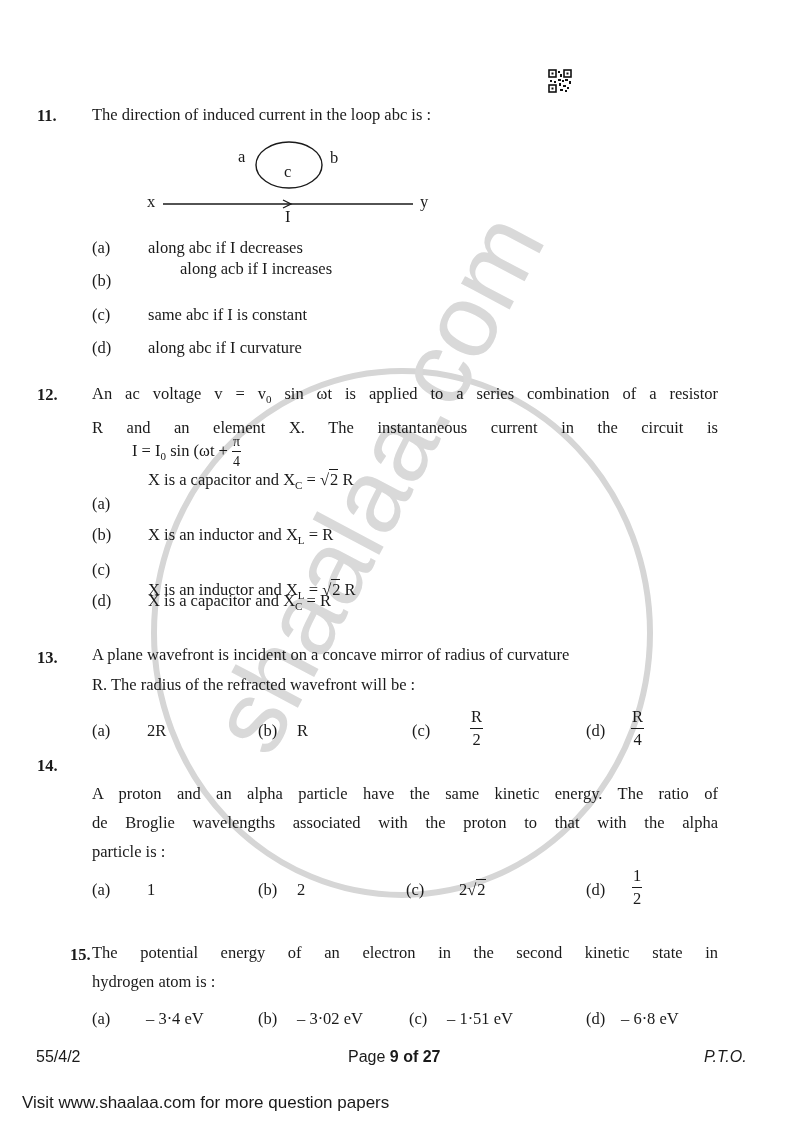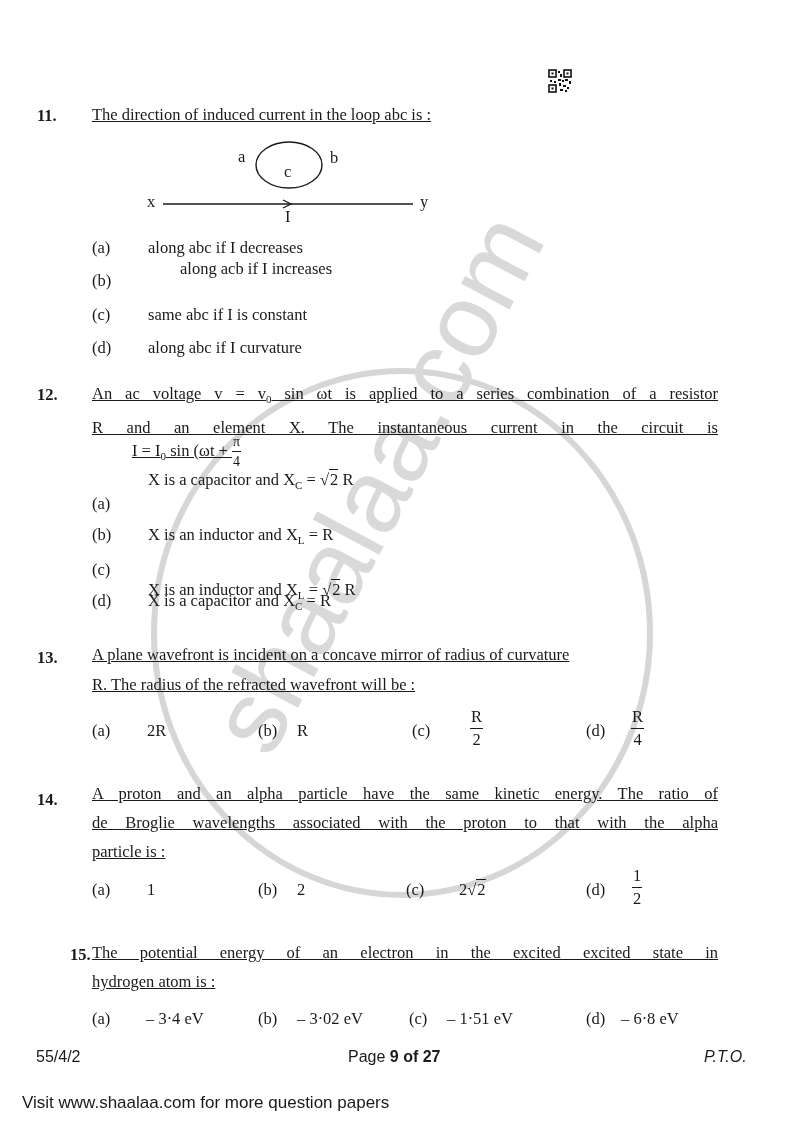--- a/index.html
+++ b/index.html
@@ -1,21 +1,21 @@
 <!DOCTYPE html>
 <html><head>
 <meta charset="utf-8">
 <style>
   html, body { margin: 0; padding: 0; background: #ffffff; }
   body { width: 800px; height: 1131px; position: relative; overflow: hidden;
          font-family: "DejaVu Serif", "Liberation Serif", serif; color: #1a1a1a; }
   .serif { font-family: "Liberation Serif", "DejaVu Serif", serif; }
   .abs { position: absolute; }
   .qnum { position: absolute; left: 37px; font-weight: bold; font-size: 16.5px; font-family: "Liberation Serif", serif; }
-  .qtext { position: absolute; left: 92px; width: 626px; font-size: 16.5px; line-height: 33px; font-family: "Liberation Serif", serif; text-decoration: underline; }
+  .qtext { position: absolute; left: 92px; width: 626px; font-size: 16.5px; line-height: 33px; font-family: "Liberation Serif", serif; }
   .justify-full { text-align: justify; text-align-last: justify; }
   .opt-lbl { position: absolute; left: 92px; font-size: 16.5px; font-family: "Liberation Serif", serif; }
   .opt-txt { position: absolute; left: 148px; font-size: 16.5px; font-family: "Liberation Serif", serif; }
   .hopt { position: absolute; font-size: 16.5px; font-family: "Liberation Serif", serif; }
   sub { font-size: 11px; vertical-align: -4px; }
   .frac { display: inline-block; text-align: center; vertical-align: middle; line-height: 1; }
   .frac .num { display: block; padding: 0 1px 2px; border-bottom: 1px solid #1a1a1a; }
   .frac .den { display: block; padding-top: 3px; }
   .sqrt { border-top: 1px solid #1a1a1a; padding-left: 1px; }
   .footer { position: absolute; font-family: "Liberation Sans", sans-serif; font-size: 16px; color: #1a1a1a; }
@@ -110,38 +110,38 @@
   <span class="hopt" style="left:147px;top:721px;">2R</span>
   <span class="hopt" style="left:258px;top:721px;">(b)</span>
   <span class="hopt" style="left:297px;top:721px;">R</span>
   <span class="hopt" style="left:412px;top:721px;">(c)</span>
   <span class="hopt" style="left:470px;top:709px;"><span class="frac"><span class="num">R</span><span class="den">2</span></span></span>
   <span class="hopt" style="left:586px;top:721px;">(d)</span>
   <span class="hopt" style="left:631px;top:709px;"><span class="frac"><span class="num">R</span><span class="den">4</span></span></span>
 </div>
 
 <div>
-  <span class="qnum" style="top:790px;">14.</span>
+  <span class="qnum" style="top:756px;">14.</span>
   <div class="qtext justify-full" style="top:779px;line-height:29px;">A proton and an alpha particle have the same kinetic energy. The ratio of</div>
   <div class="qtext justify-full" style="top:808px;line-height:29px;">de Broglie wavelengths associated with the proton to that with the alpha</div>
   <div class="qtext" style="top:837px;line-height:29px;">particle is :</div>
 
   <span class="hopt" style="left:92px;top:880px;">(a)</span>
   <span class="hopt" style="left:147px;top:880px;">1</span>
   <span class="hopt" style="left:258px;top:880px;">(b)</span>
   <span class="hopt" style="left:297px;top:880px;">2</span>
   <span class="hopt" style="left:406px;top:880px;">(c)</span>
   <span class="hopt" style="left:459px;top:880px;"><span>2</span>√<span class="sqrt">2</span></span>
   <span class="hopt" style="left:586px;top:880px;">(d)</span>
   <span class="hopt" style="left:632px;top:868px;"><span class="frac"><span class="num">1</span><span class="den">2</span></span></span>
 </div>
 
 <div>
   <span class="qnum" style="top:945px;margin-left:33px;">15.</span>
-  <div class="qtext justify-full" style="top:938px;line-height:29px;">The potential energy of an electron in the excited excited state in</div>
+  <div class="qtext justify-full" style="top:938px;line-height:29px;">The potential energy of an electron in the second kinetic state in</div>
   <div class="qtext" style="top:967px;line-height:29px;">hydrogen atom is :</div>
 
   <span class="hopt" style="left:92px;top:1009px;">(a)</span>
   <span class="hopt" style="left:146px;top:1009px;">– 3·4 eV</span>
   <span class="hopt" style="left:258px;top:1009px;">(b)</span>
   <span class="hopt" style="left:297px;top:1009px;">– 3·02 eV</span>
   <span class="hopt" style="left:409px;top:1009px;">(c)</span>
   <span class="hopt" style="left:447px;top:1009px;">– 1·51 eV</span>
   <span class="hopt" style="left:586px;top:1009px;">(d)</span>
   <span class="hopt" style="left:621px;top:1009px;">– 6·8 eV</span>

